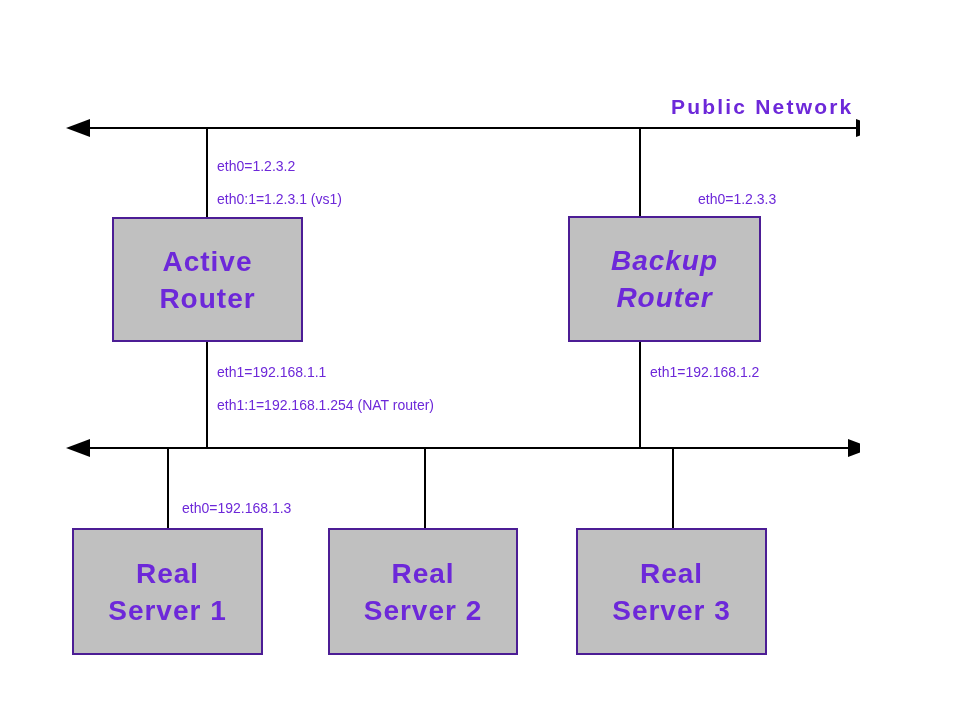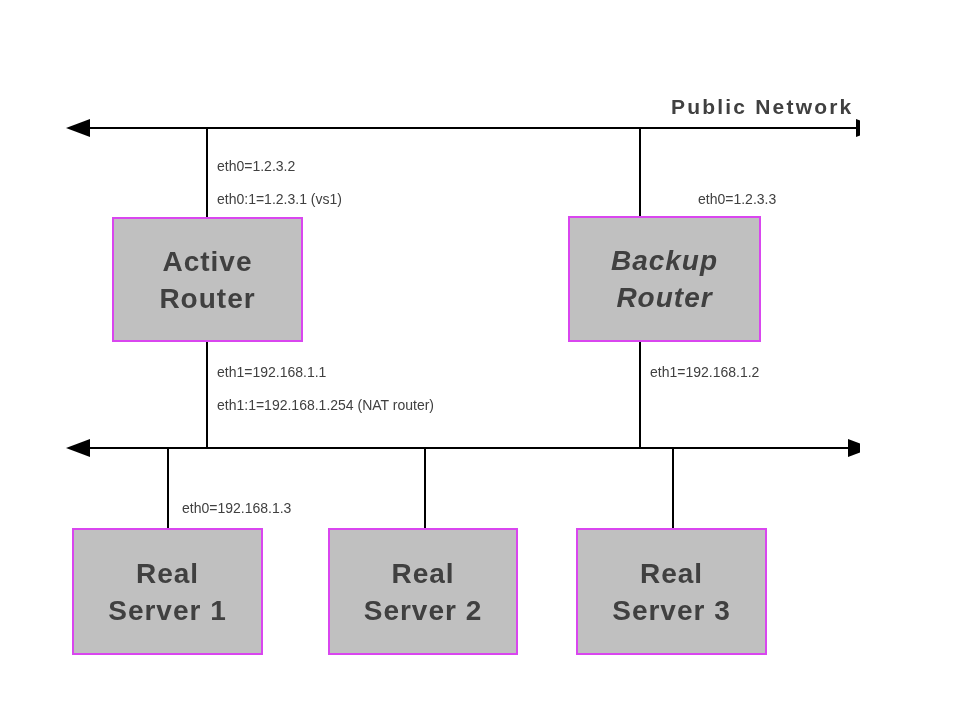--- a/index.html
+++ b/index.html
@@ -3,21 +3,21 @@
 <meta charset="utf-8">
 <style>
   html, body { margin: 0; padding: 0; background: #ffffff; }
   .canvas {
     position: relative;
     width: 860px;
     height: 719px;
     background: #ffffff;
     overflow: hidden;
     font-family: "Liberation Sans", sans-serif;
-    color: #404040;
+    color: #6d28d9;
   }
   .hline {
     position: absolute;
     height: 2px;
     background: #000000;
   }
   .vline {
     position: absolute;
     width: 2px;
     background: #000000;
@@ -33,21 +33,21 @@
   .net-label {
     position: absolute;
     font-size: 21px;
     font-weight: bold;
     letter-spacing: 2.2px;
     white-space: nowrap;
   }
   .box {
     position: absolute;
     background: #c0c0c0;
-    border: 2px solid #d946ef;
+    border: 2px solid #4c1d95;
     box-sizing: border-box;
     display: flex;
     align-items: center;
     justify-content: center;
     text-align: center;
     font-size: 28px;
     font-weight: bold;
     line-height: 37px;
     letter-spacing: 1px;
     white-space: pre-line;

